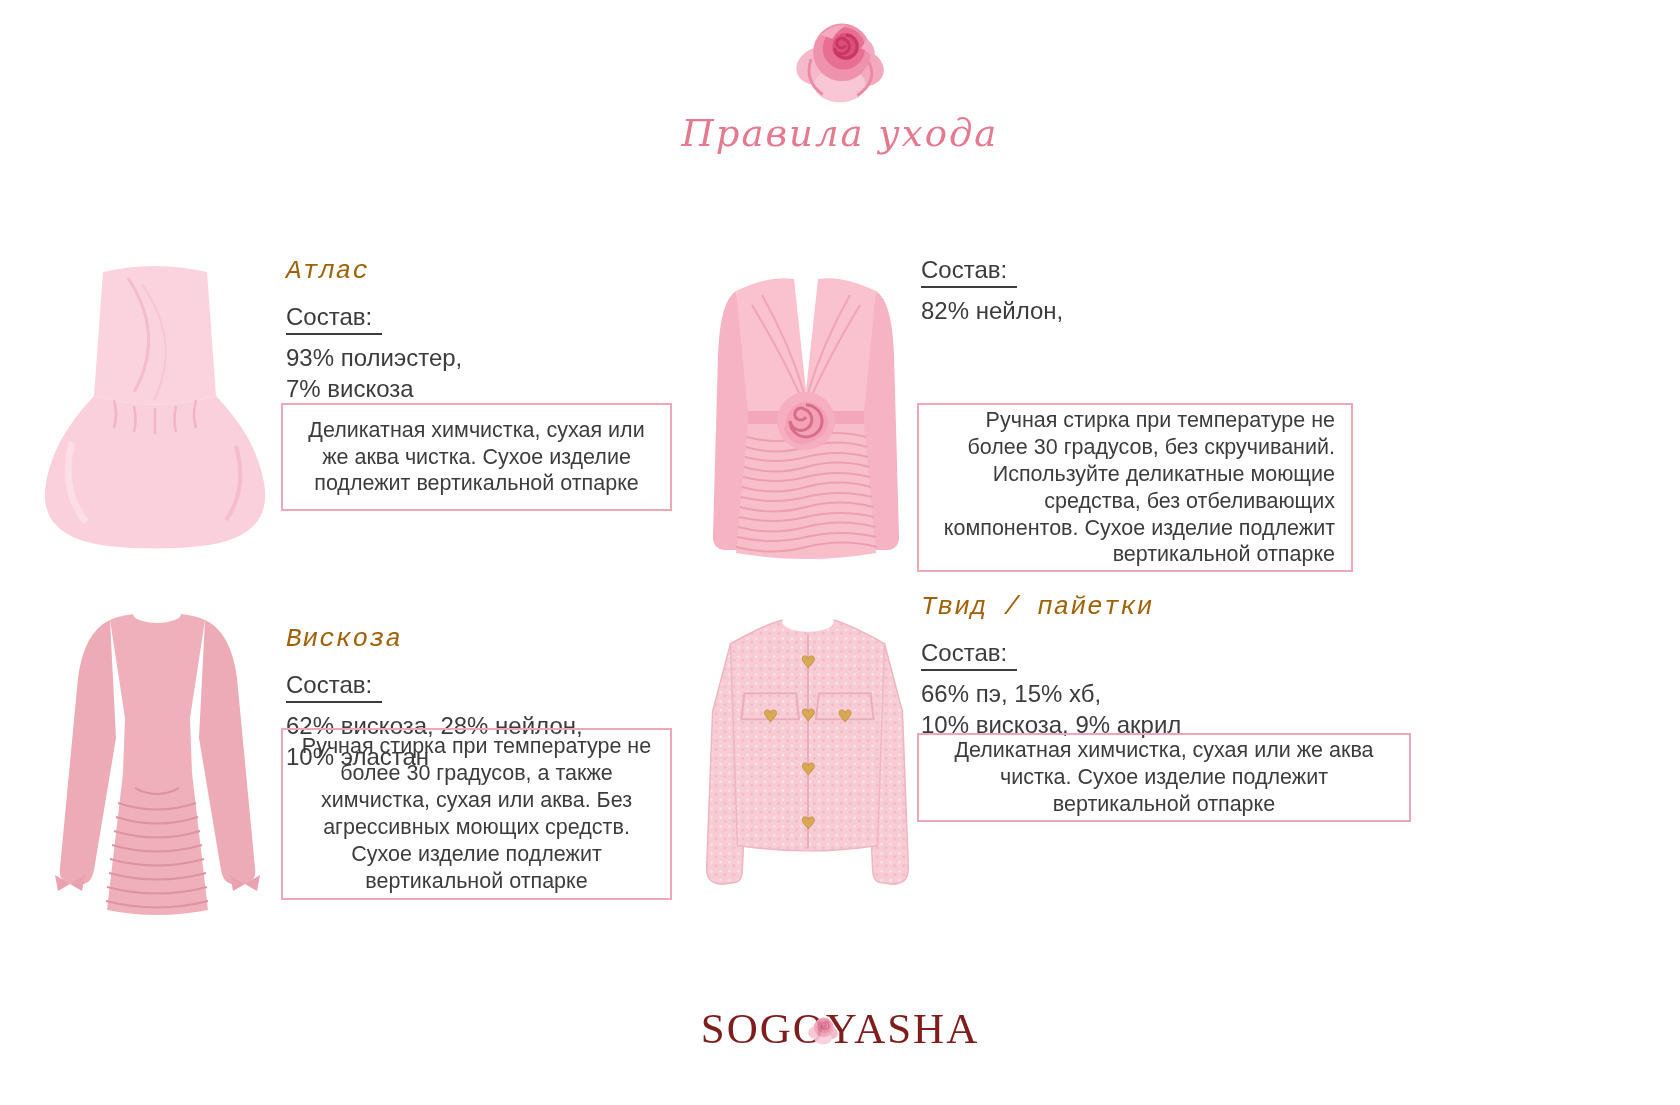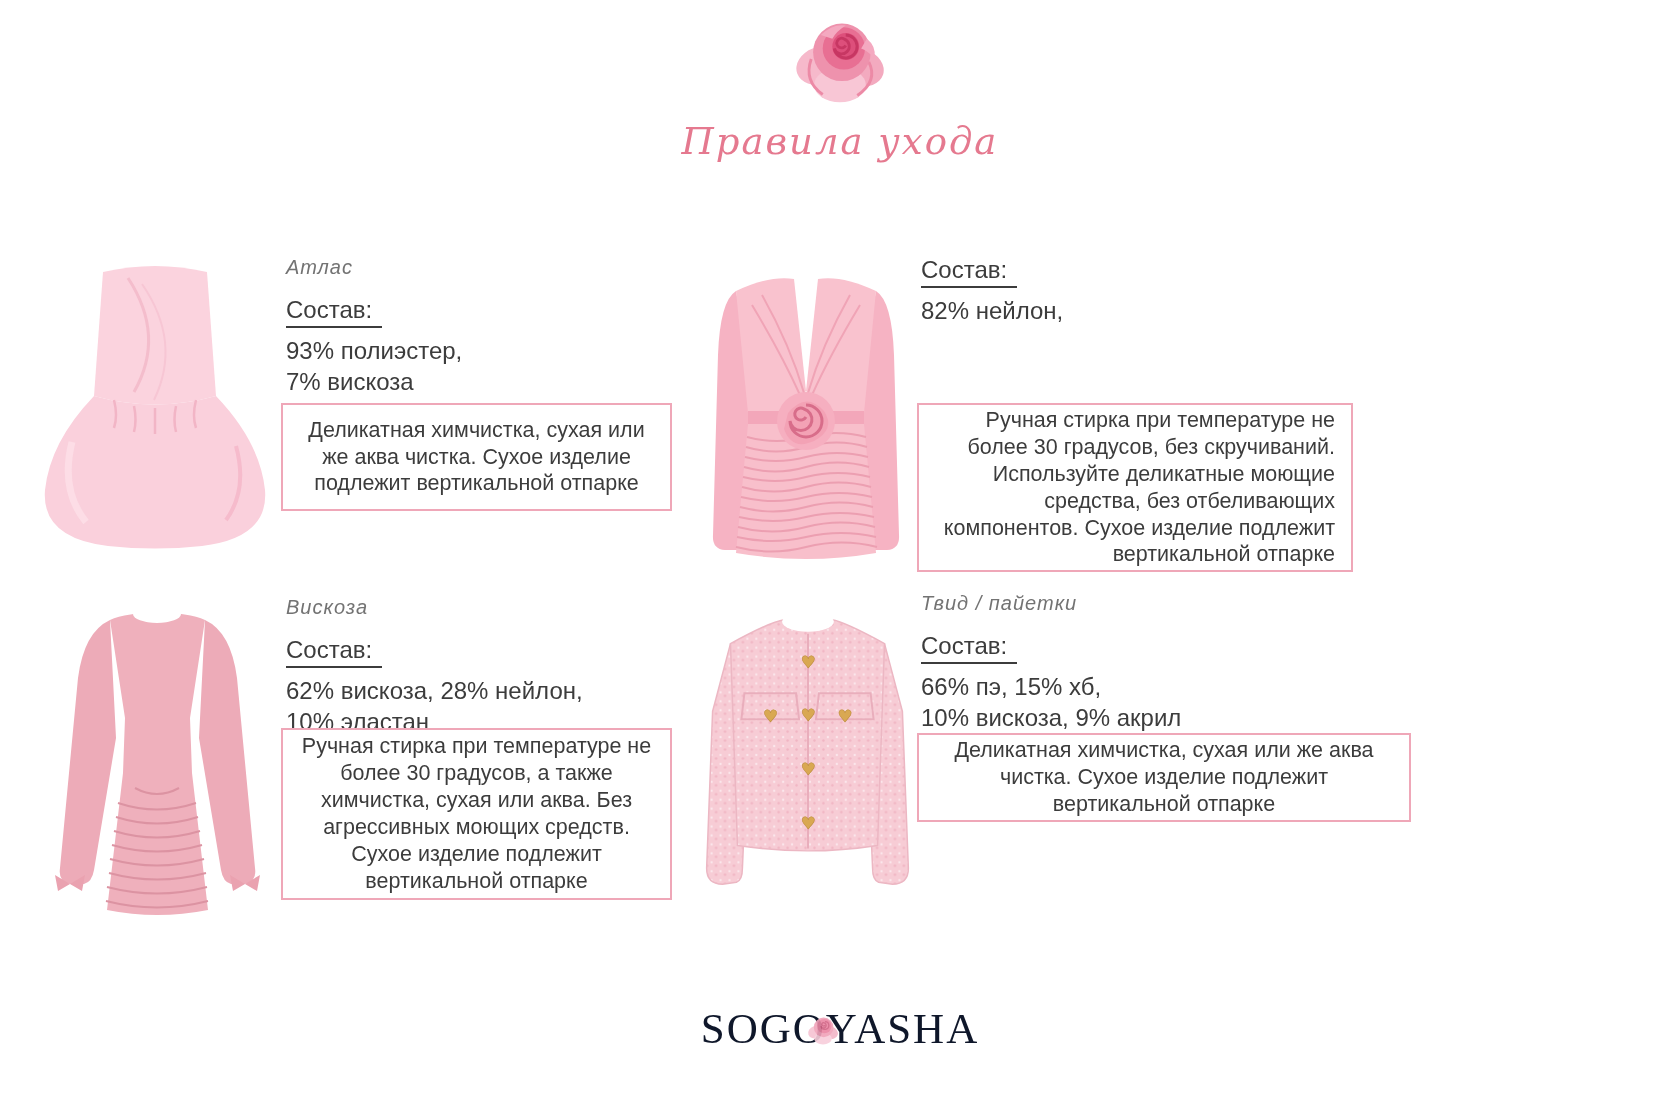--- a/index.html
+++ b/index.html
@@ -3,57 +3,57 @@
 <meta charset="utf-8">
 <style>
   html,body{margin:0;padding:0;background:#ffffff;}
   .page{position:relative;width:1680px;height:1105px;background:#fff;overflow:hidden;
         font-family:"Liberation Sans",sans-serif;}
 
   
   .rose-top{position:absolute;left:0;right:0;top:6px;text-align:center;}
   .page-title{position:absolute;left:0;right:0;top:112px;text-align:center;
     font-family:"DejaVu Serif",serif;font-style:italic;font-weight:400;
-    font-size:37px;color:#e5798f;letter-spacing:2px;margin:8px;}
+    font-size:37px;color:#e5798f;letter-spacing:2px;margin:0;}
   .page-subtitle{position:absolute;left:0;right:0;top:167px;text-align:center;
     font-size:23px;color:#3a3a3a;margin:0;font-weight:400;}
 
   
   .garment{position:absolute;}
   .g1{left:30px;top:250px;width:250px;height:300px;}
   .g2{left:692px;top:245px;width:228px;height:322px;}
   .g3{left:40px;top:588px;width:235px;height:330px;}
   .g4{left:700px;top:592px;width:215px;height:318px;}
   .garment svg{width:100%;height:100%;display:block;}
 
   
   .info{position:absolute;width:420px;}
   .i1{left:286px;top:256px;}
   .i2{left:921px;top:256px;}
-  .i3{left:286px;top:596px;}
+  .i3{left:286px;top:624px;}
   .i4{left:921px;top:592px;}
-  .sec-title{font-family:Liberation Sans, sans-serif;font-style:italic;font-weight:400;
-    font-size:20px;color:#737373;margin:0 0 17px 0;letter-spacing:1px;}
+  .sec-title{font-family:Liberation Mono, monospace;font-style:italic;font-weight:400;
+    font-size:26px;color:#a16207;margin:0 0 17px 0;letter-spacing:1px;}
   .comp-label{display:inline-block;font-size:24px;color:#3c3c3c;
     border-bottom:2px solid #3c3c3c;padding:0 10px 2px 0;margin-bottom:7px;}
   .comp-line{font-size:24px;color:#3c3c3c;line-height:31px;}
 
   
   .care-box{position:absolute;border:2px solid #efa7b8;display:flex;
     align-items:center;justify-content:center;text-align:center;
     color:#3c3c3c;font-size:21.5px;line-height:1.25;padding:2px 16px;box-sizing:border-box;}
   .b1{left:281px;top:403px;width:391px;min-height:108px;}
   .b2{left:917px;top:403px;width:436px;min-height:127px;text-align:right;}
   .b3{left:281px;top:728px;width:391px;min-height:172px;text-align:center;}
   .b4{left:917px;top:733px;width:494px;min-height:74px;}
 
   
   .brand{position:absolute;left:0;right:0;top:1004px;text-align:center;}
   .brand-inner{position:relative;display:inline-block;
-    font-family:"Liberation Serif",serif;font-size:43px;color:#0f172a;
+    font-family:"Liberation Serif",serif;font-size:43px;color:#7f1d1d;
     letter-spacing:2px;}
   .brand-rose{position:absolute;left:44%;top:50%;transform:translate(-50%,-48%);
     pointer-events:none;}
 </style>
 </head>
 <body>
 
 <div class="page">
 
   <div class="rose-top">

